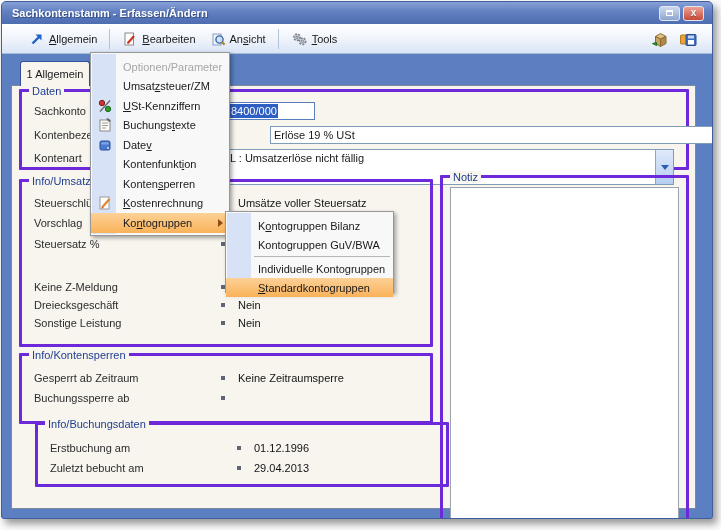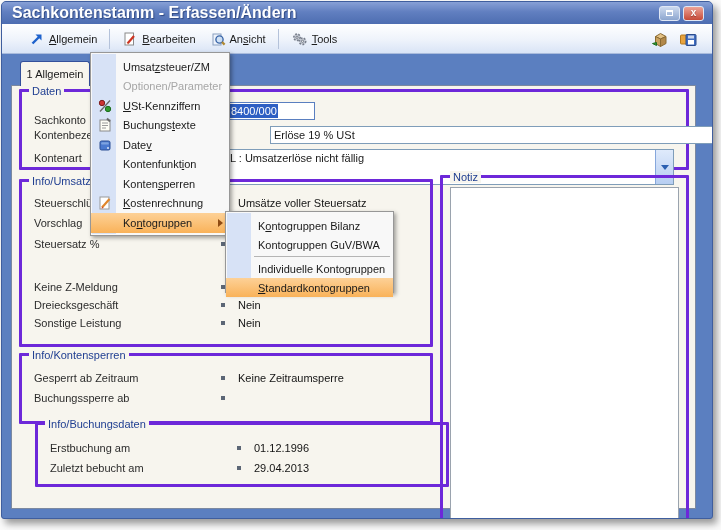--- a/index.html
+++ b/index.html
@@ -18,21 +18,21 @@
     border: 1px solid #3f5e9e; border-radius: 5px 5px 3px 3px;
     box-shadow: 4px 5px 7px rgba(0,0,0,.38);
     overflow: hidden; background: #5b7fc0;
   }
   
   #titlebar {
     position: absolute; left: 0; top: 0; right: 0; height: 22px;
     background: linear-gradient(180deg,#87a0d6 0%, #617fc0 45%, #4d6db1 100%);
     display: flex; align-items: center; padding: 0 8px 0 10px;
   }
-  #title-text { color: #fff; font-weight: bold; font-size: 16px; text-shadow: 1px 1px 1px rgba(20,40,90,.6); }
+  #title-text { color: #fff; font-weight: bold; font-size: 11px; text-shadow: 1px 1px 1px rgba(20,40,90,.6); }
   .win-btns { margin-left: auto; display: flex; gap: 3px; }
   .win-btn {
     width: 21px; height: 15px; border-radius: 3px; border: 1px solid #dfe7f5;
     display: flex; align-items: center; justify-content: center; cursor: default;
   }
   .win-btn.restore { background: linear-gradient(180deg,#ccd9ee,#8da6cf); }
   .win-btn.restore .glyph { width: 7px; height: 6px; border: 1px solid #fff; border-top-width: 2px; background: transparent; }
   .win-btn.close { background: linear-gradient(180deg,#eda396,#c64a38); }
   .win-btn.close .glyph { color: #fff; font-weight: bold; font-size: 10px; line-height: 10px; text-shadow: 0 1px 1px rgba(90,10,0,.5); }
 
@@ -199,21 +199,21 @@
   </div>
 
   <div id="tab-allgemein">
     <span>1 Allgemein</span>
   </div>
 
   <div id="panel">
 
     <div class="groupbox" id="gb-daten">
       <span class="gb-title">Daten</span>
-      <span class="fld-label" style="top:22px">Sachkonto</span>
+      <span class="fld-label" style="top:13px">Sachkonto</span>
       <div class="field" id="sachkonto-input"><span class="sel">8400/000</span></div>
       <span class="fld-label" style="top:37px">Kontenbezeichnung</span>
       <div class="field" id="kontenbez-field"><span>Erlöse 19 % USt</span></div>
       <span class="fld-label" style="top:60px">Kontenart</span>
       <div class="field" id="kontenart-combo">
         <span>L : Umsatzerlöse nicht fällig</span>
         <span class="combo-btn">
             <span class="combo-tri"></span>
           </span>
       </div>
@@ -283,27 +283,27 @@
 
     <div class="groupbox" id="gb-notiz">
       <span class="gb-title">Notiz</span>
       <div id="notiz-area"></div>
     </div>
 
   </div>
 
   <div class="popup" id="menu-bearbeiten">
     <div class="gutter"></div>
-  <div class="mi">
+  <div class="mi dis">
+        <span class="mi-ico"></span>
+        <span>Optionen/Parameter</span>
+      </div>
+      <div class="mi">
         <span class="mi-ico"></span>
         <span>Umsat<u>z</u>steuer/ZM</span>
-      </div>
-      <div class="mi dis">
-        <span class="mi-ico"></span>
-        <span>Optionen/Parameter</span>
       </div>
       <div class="mi">
         <span class="mi-ico">
           <svg width="16" height="16" viewBox="0 0 16 16">
             <circle cx="5" cy="5" r="2.7" fill="#cc3333" stroke="#7d1f1f"></circle>
             <circle cx="11" cy="11" r="2.7" fill="#2f9a2f" stroke="#1d6e1d"></circle>
             <path d="M3 13.5L13 2.5" stroke="#666" stroke-width="1.3"></path>
           </svg>
         </span>
         <span><u>U</u>St-Kennziffern</span>

